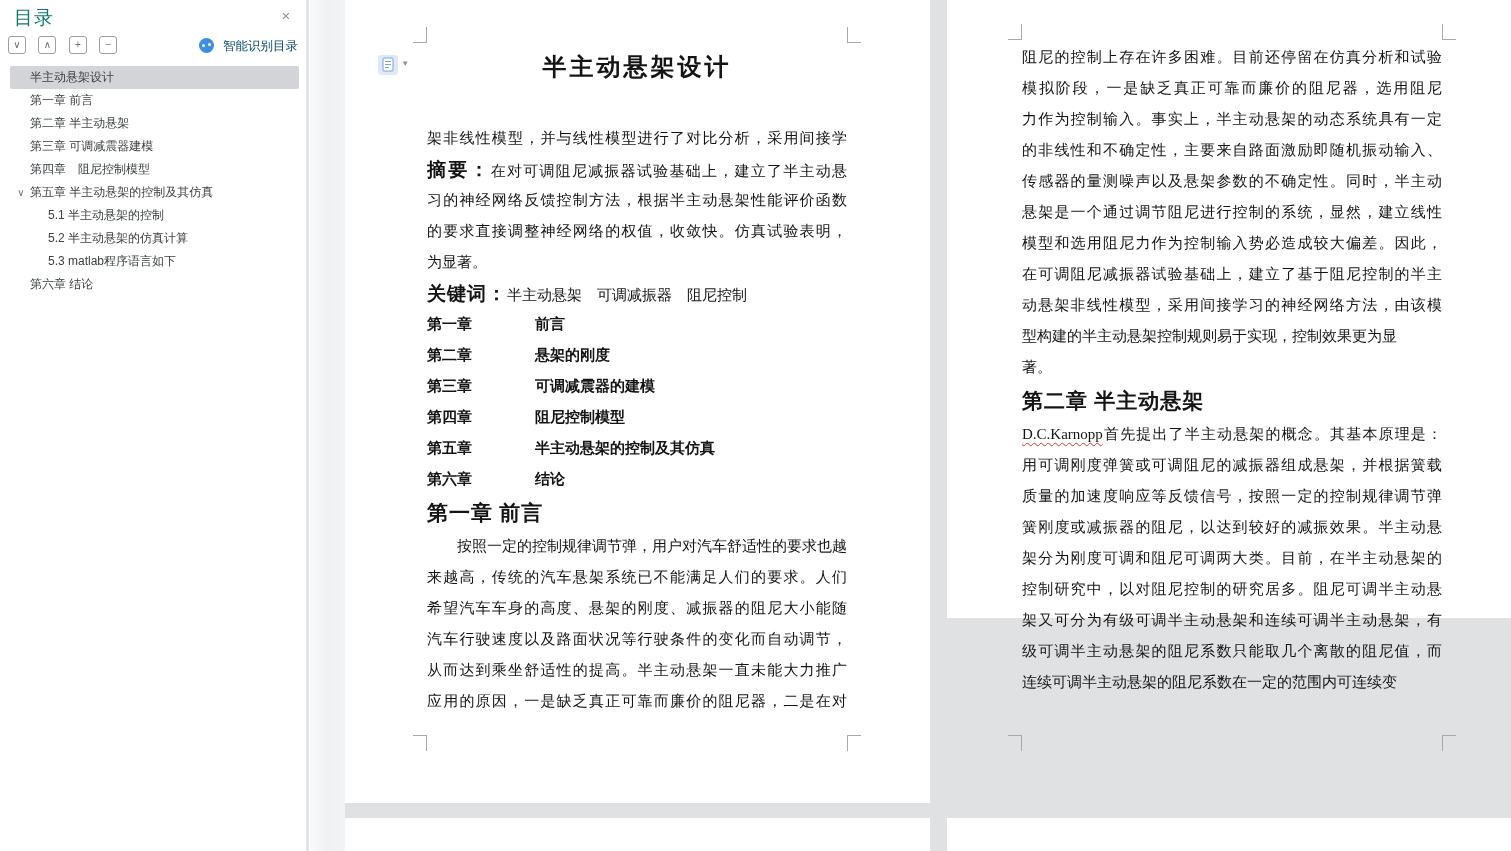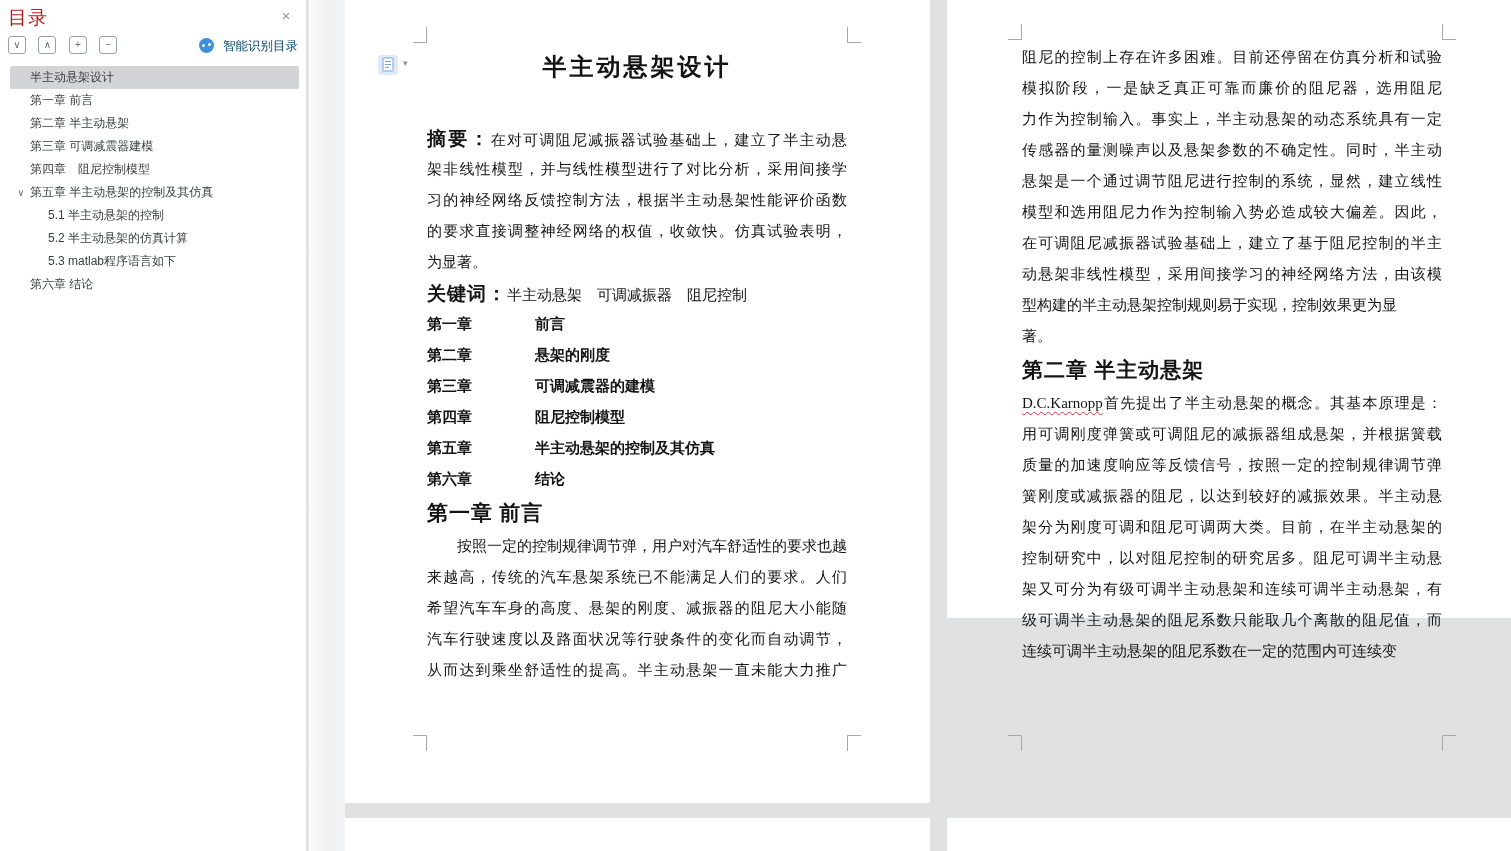--- a/index.html
+++ b/index.html
@@ -7,21 +7,21 @@
     width:1511px;height:851px;overflow:hidden;position:relative;
     background:#dfe1e2;
     font-family:"Liberation Sans","DejaVu Sans",sans-serif;
   }
   
   .sidebar{
     position:absolute;left:0;top:0;width:307px;height:851px;
     background:#ffffff;border-right:1px solid #e3e4e6;box-sizing:border-box;
   }
   .sb-header{position:relative;height:32px;}
-  .sb-title{position:absolute;left:8px;top:5px;font-size:19px;color:#b91c1c;letter-spacing:1px;}
+  .sb-title{position:absolute;left:14px;top:5px;font-size:19px;color:#0f766e;letter-spacing:1px;}
   .sb-close{position:absolute;right:12px;top:8px;width:16px;height:16px;
     font-size:15px;line-height:16px;text-align:center;color:#8f9398;cursor:pointer;}
   .sb-toolbar{position:absolute;left:8px;right:6px;top:34px;height:22px;}
   .tbtn{
     display:inline-block;width:16px;height:16px;margin-right:8px;margin-top:2px;
     border:1px solid #9aa0a6;border-radius:3px;background:#fff;
     color:#6a6f75;font-size:10px;line-height:15px;text-align:center;vertical-align:top;cursor:pointer;
   }
   .sb-smart{position:absolute;right:2px;top:2px;height:18px;cursor:pointer;}
   .ai-icon{position:relative;display:inline-block;width:15px;height:15px;border-radius:50%;
@@ -127,22 +127,22 @@
         <line x1="7" y1="12.5" x2="11" y2="12.5" stroke="#7ba3d6" stroke-width="1"></line>
       </svg>
     </span>
     <span class="pw-arrow">▾</span>
   </div>
 
   <div class="textarea">
     <div class="doc-title">半主动悬架设计</div>
 
     <div class="blk-abstract">
+      <div class="ln">架非线性模型，并与线性模型进行了对比分析，采用间接学</div>
       <div class="ln"><span class="big-label">摘要：</span><span>在对可调阻尼减振器试验基础上，建立了半主动悬</span></div>
-      <div class="ln">架非线性模型，并与线性模型进行了对比分析，采用间接学</div>
       <div class="ln">习的神经网络反馈控制方法，根据半主动悬架性能评价函数</div>
       <div class="ln">的要求直接调整神经网络的权值，收敛快。仿真试验表明，</div>
       <div class="ln nf">为显著。</div>
     </div>
 
     <div class="ln nf"><span class="big-label">关键词：</span><span>半主动悬架　可调减振器　阻尼控制</span></div>
 
     <div>
       <div class="chap-row"><span class="chap-num">第一章</span><span>前言</span></div>
       <div class="chap-row"><span class="chap-num">第二章</span><span>悬架的刚度</span></div>
@@ -153,35 +153,37 @@
     </div>
 
     <div class="h1">第一章 前言</div>
 
     <div>
       <div class="ln">　　按照一定的控制规律调节弹，用户对汽车舒适性的要求也越</div>
       <div class="ln">来越高，传统的汽车悬架系统已不能满足人们的要求。人们</div>
       <div class="ln">希望汽车车身的高度、悬架的刚度、减振器的阻尼大小能随</div>
       <div class="ln">汽车行驶速度以及路面状况等行驶条件的变化而自动调节，</div>
       <div class="ln">从而达到乘坐舒适性的提高。半主动悬架一直未能大力推广</div>
+      <div class="ln">应用的原因，一是缺乏真正可靠而廉价的阻尼器，二是在对</div>
     </div>
   </div>
 </div>
 
 <div class="page" id="page2">
   <div class="cm tl" style="left:61px;top:24px;"></div>
   <div class="cm tr" style="left:495px;top:24px;"></div>
   <div class="cm bl" style="left:61px;top:735px;"></div>
   <div class="cm br" style="left:495px;top:735px;"></div>
 
   <div class="textarea pad-top2">
     <div>
       <div class="ln">阻尼的控制上存在许多困难。目前还停留在仿真分析和试验</div>
       <div class="ln">模拟阶段，一是缺乏真正可靠而廉价的阻尼器，选用阻尼</div>
       <div class="ln">力作为控制输入。事实上，半主动悬架的动态系统具有一定</div>
+      <div class="ln">的非线性和不确定性，主要来自路面激励即随机振动输入、</div>
       <div class="ln">传感器的量测噪声以及悬架参数的不确定性。同时，半主动</div>
       <div class="ln">悬架是一个通过调节阻尼进行控制的系统，显然，建立线性</div>
       <div class="ln">模型和选用阻尼力作为控制输入势必造成较大偏差。因此，</div>
       <div class="ln">在可调阻尼减振器试验基础上，建立了基于阻尼控制的半主</div>
       <div class="ln">动悬架非线性模型，采用间接学习的神经网络方法，由该模</div>
       <div class="ln nf">型构建的半主动悬架控制规则易于实现，控制效果更为显</div>
       <div class="ln nf">著。</div>
     </div>
 
     <div class="h1">第二章 半主动悬架</div>

